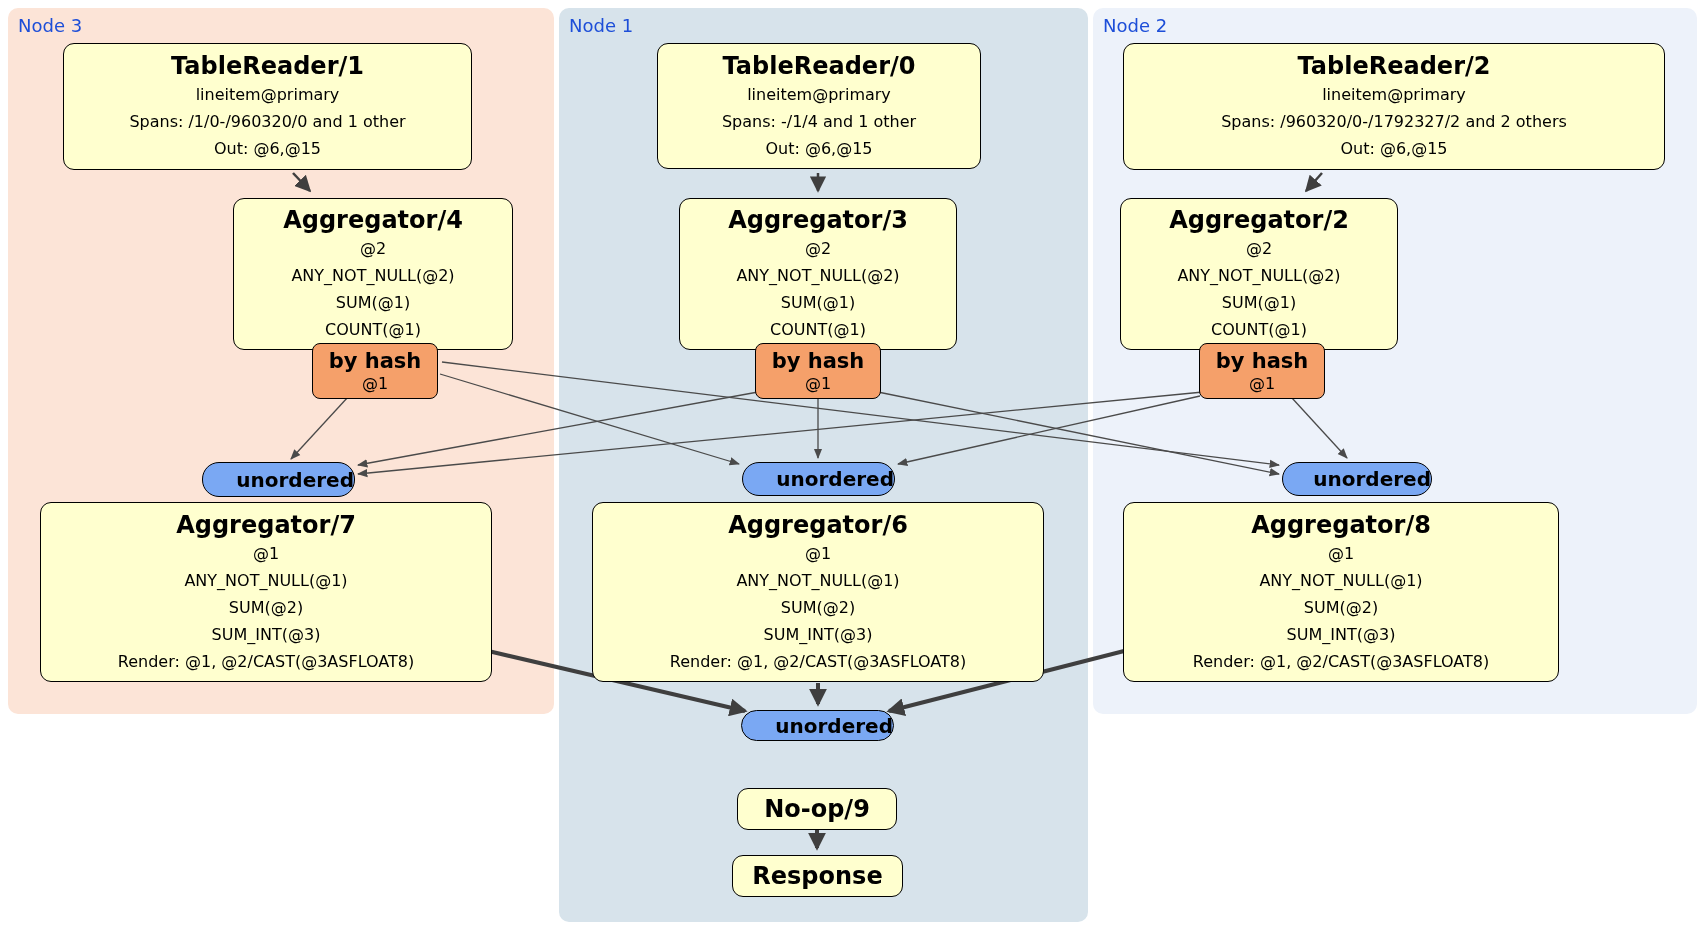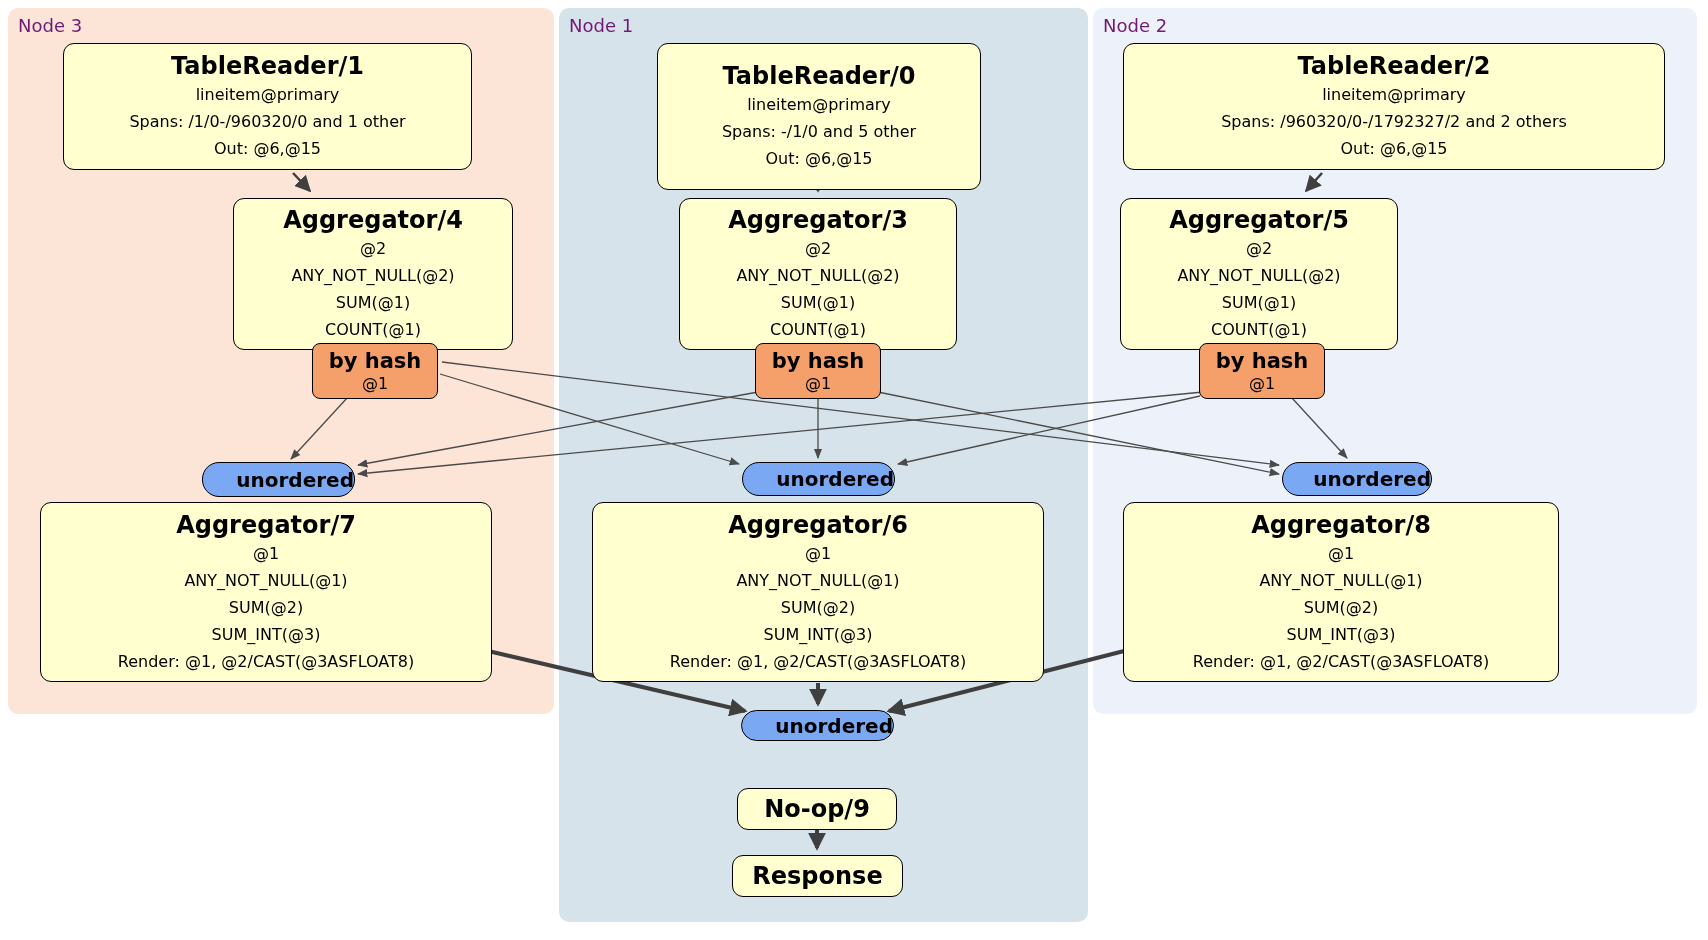--- a/index.html
+++ b/index.html
@@ -4,21 +4,21 @@
 <style>
   html,body{margin:0;padding:0;background:#ffffff;}
   .stage{
     position:relative;width:1708px;height:940px;overflow:hidden;
     font-family:"DejaVu Sans", sans-serif;color:#000;background:#ffffff;
   }
   .region{position:absolute;border-radius:10px;}
   .region-n3{left:8px;top:8px;width:546px;height:706px;background:#fce4d7;}
   .region-n1{left:559px;top:8px;width:529px;height:914px;background:#d7e3eb;}
   .region-n2{left:1093px;top:8px;width:604px;height:706px;background:#edf2fa;}
-  .region-label{position:absolute;left:10px;top:7px;font-size:18px;color:#701a75;}
+  .region-label{position:absolute;left:10px;top:7px;font-size:18px;color:#1d4ed8;}
   svg.edges{position:absolute;left:0;top:0;z-index:2;}
   .proc{
     position:absolute;z-index:3;background:#ffffcf;border:1.6px solid #000;
     border-radius:11px;display:flex;flex-direction:column;justify-content:center;
     align-items:center;text-align:center;box-sizing:border-box;padding:10px 4px;
   }
   .proc .t{font-size:24px;font-weight:bold;line-height:30px;}
   .proc .l{font-size:16px;line-height:27px;}
   .proc.small .t{line-height:34px;}
   .router{
@@ -84,24 +84,24 @@
       <line x1="817" y1="790" x2="817" y2="848" marker-end="url(#mThick)"></line>
     </g>
   </svg>
 
   <div class="proc" style="left:63px;top:43px;width:409px;height:127px">
     <div class="t">TableReader/1</div>
     <div class="l">lineitem@primary</div>
     <div class="l">Spans: /1/0-/960320/0 and 1 other</div>
     <div class="l">Out: @6,@15</div>
   </div>
-  <div class="proc" style="left:657px;top:43px;width:324px;height:147px">
+  <div class="proc" style="left:657px;top:43px;width:324px;height:126px">
     <div class="t">TableReader/0</div>
     <div class="l">lineitem@primary</div>
-    <div class="l">Spans: -/1/0 and 5 other</div>
+    <div class="l">Spans: -/1/4 and 1 other</div>
     <div class="l">Out: @6,@15</div>
   </div>
   <div class="proc" style="left:1123px;top:43px;width:542px;height:127px">
     <div class="t">TableReader/2</div>
     <div class="l">lineitem@primary</div>
     <div class="l">Spans: /960320/0-/1792327/2 and 2 others</div>
     <div class="l">Out: @6,@15</div>
   </div>
 
   <div class="proc" style="left:233px;top:198px;width:280px;height:152px">
@@ -112,21 +112,21 @@
     <div class="l">COUNT(@1)</div>
   </div>
   <div class="proc" style="left:679px;top:198px;width:278px;height:152px">
     <div class="t">Aggregator/3</div>
     <div class="l">@2</div>
     <div class="l">ANY_NOT_NULL(@2)</div>
     <div class="l">SUM(@1)</div>
     <div class="l">COUNT(@1)</div>
   </div>
   <div class="proc" style="left:1120px;top:198px;width:278px;height:152px">
-    <div class="t">Aggregator/5</div>
+    <div class="t">Aggregator/2</div>
     <div class="l">@2</div>
     <div class="l">ANY_NOT_NULL(@2)</div>
     <div class="l">SUM(@1)</div>
     <div class="l">COUNT(@1)</div>
   </div>
 
   <div class="router" style="left:312px;top:343px;width:126px;height:56px">
     <div class="rt">by hash</div>
     <div class="rd">@1</div>
   </div>

